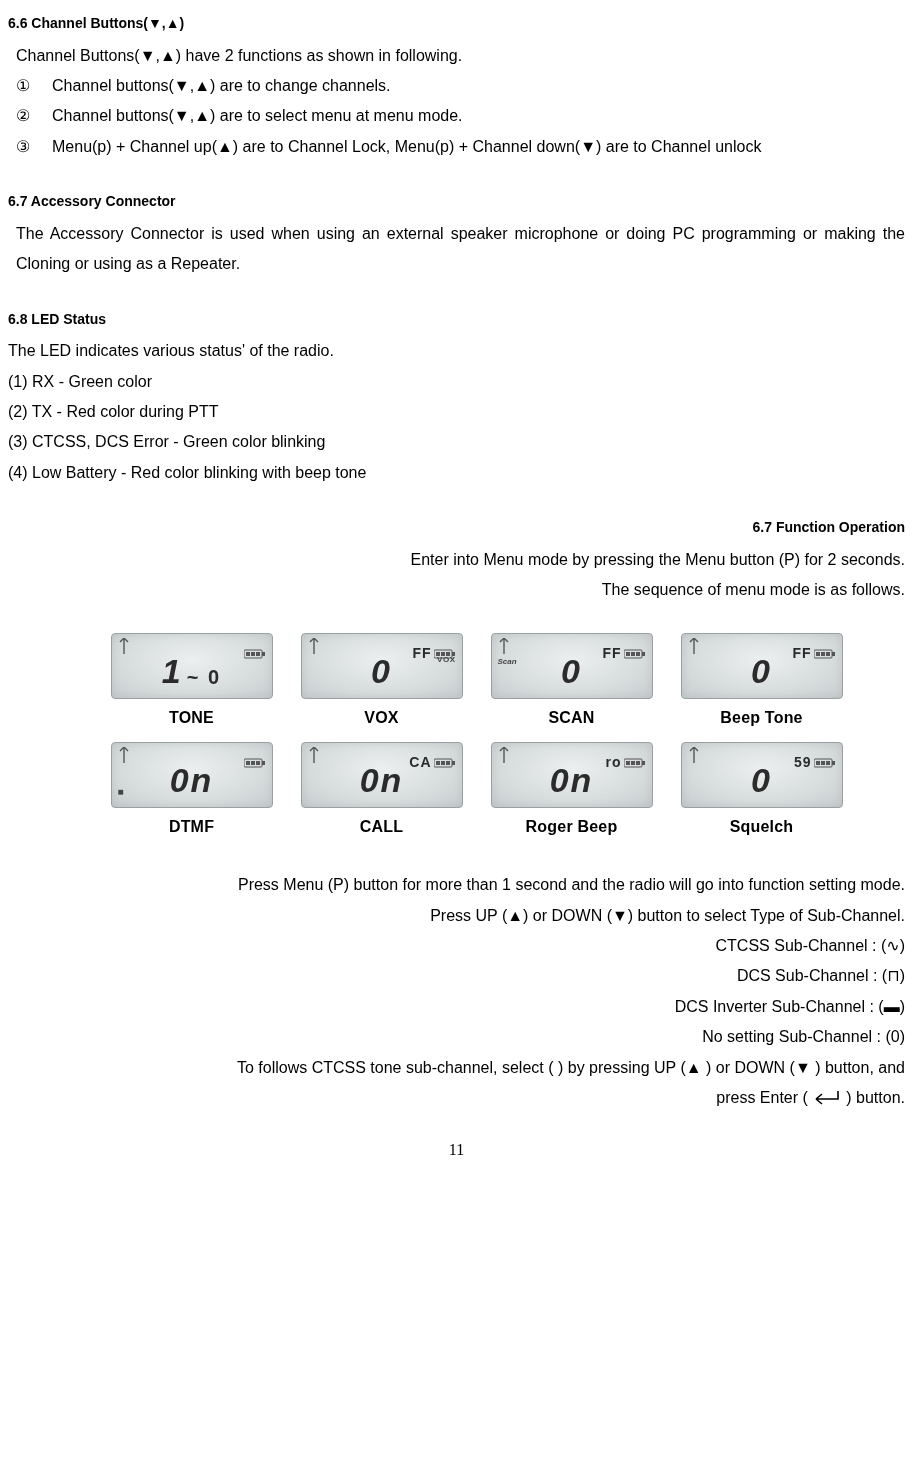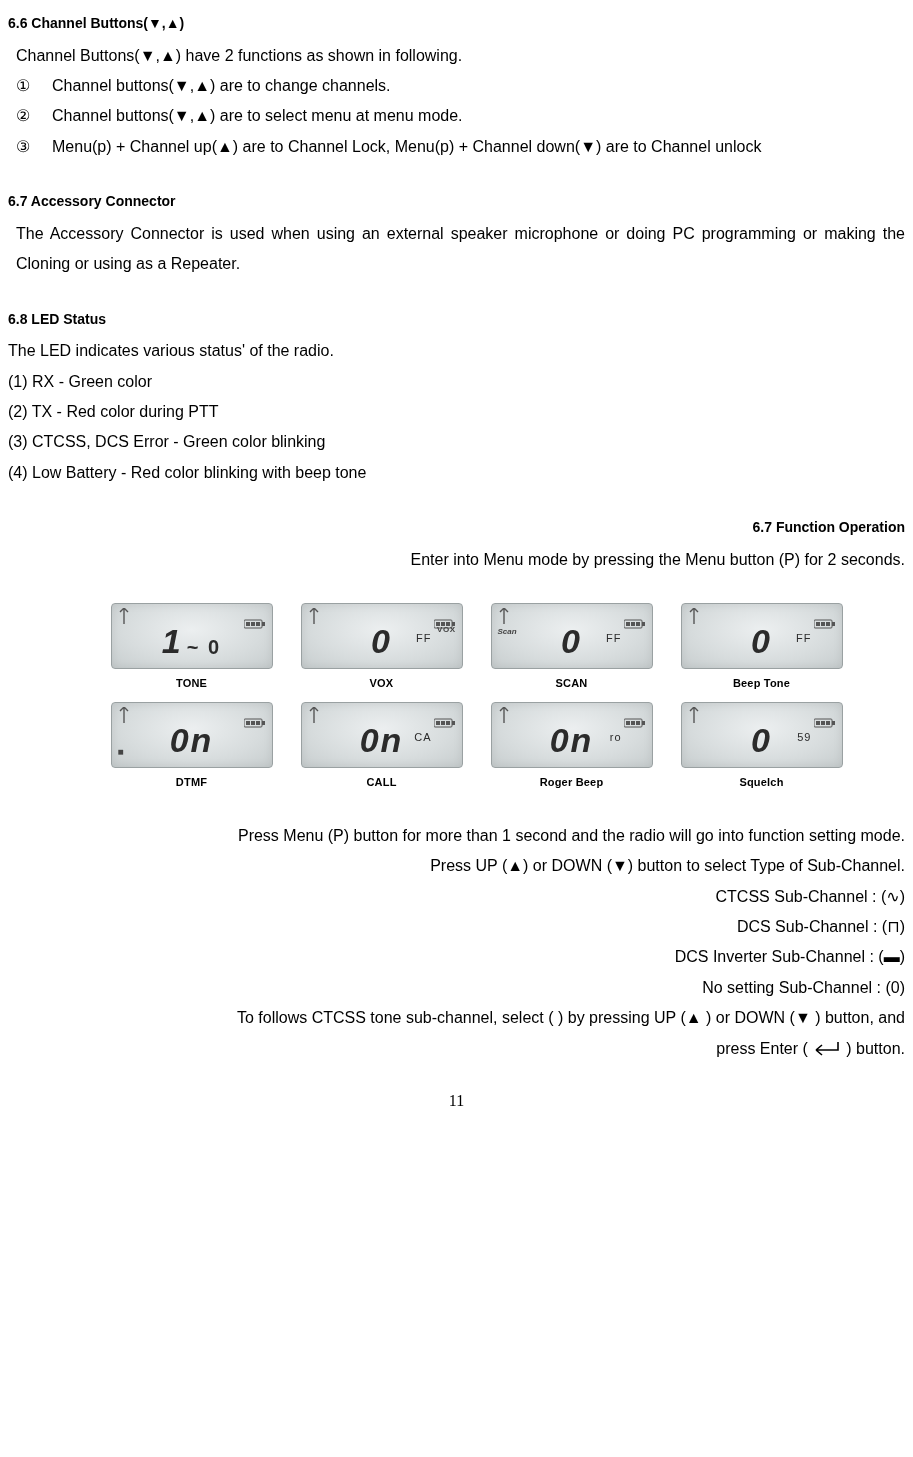--- a/index.html
+++ b/index.html
@@ -81,27 +81,27 @@
     position:absolute; left:6px; top:20px;
     font-size:8px; font-weight:bold; color:#444; font-style:italic;
   }
   .screen .big {
     position: absolute; left: 0; right: 0; top: 10px; bottom: 0;
     display: flex; align-items: center; justify-content: center;
     font-size: 34px; font-weight: 900; font-family: "Arial Black", Arial, sans-serif;
     letter-spacing: 2px;
   }
   .screen .sup {
-    position:absolute; right:30px; top:24px;
-    font-size:11px; font-weight:400; font-family:"Arial Black",Arial,sans-serif;
+    position:absolute; right:30px; top:6px;
+    font-size:14px; font-weight:700; font-family:"Arial Black",Arial,sans-serif;
     letter-spacing:1px;
   }
   .tile .caption {
     font-weight: bold;
-    font-size: 11px;
+    font-size: 16px;
     margin-top: 4px;
     letter-spacing: .2px;
   }
   .pagenum {
     text-align: center;
     font-family: "Times New Roman", Times, serif;
     font-size: 16px;
     margin-top: 10px;
   }
   .enter-icon svg { vertical-align: -6px; }
@@ -138,20 +138,21 @@
   <p class="para">The LED indicates various status' of the radio.</p>
   <p class="para">(1) RX - Green color</p>
   <p class="para">(2) TX - Red color during PTT</p>
   <p class="para">(3) CTCSS, DCS Error - Green color blinking</p>
   <p class="para">(4) Low Battery - Red color blinking with beep tone</p>
 </div>
 
 <div class="block-tight">
   <h2 class="section-heading">6.7 Function Operation</h2>
   <p class="para">Enter into Menu mode by pressing the Menu button (P) for 2 seconds.</p>
+  <p class="para">The sequence of menu mode is as follows.</p>
 </div>
 
 <div class="lcd-grid">
 
   <div class="tile">
     <div class="screen">
       <span class="ant">
         <svg width="12" height="16" viewBox="0 0 12 16">
             <path d="M6 0 L6 16 M2 4 L6 0 L10 4" stroke="#555" stroke-width="1.4" fill="none"></path>
           </svg>

